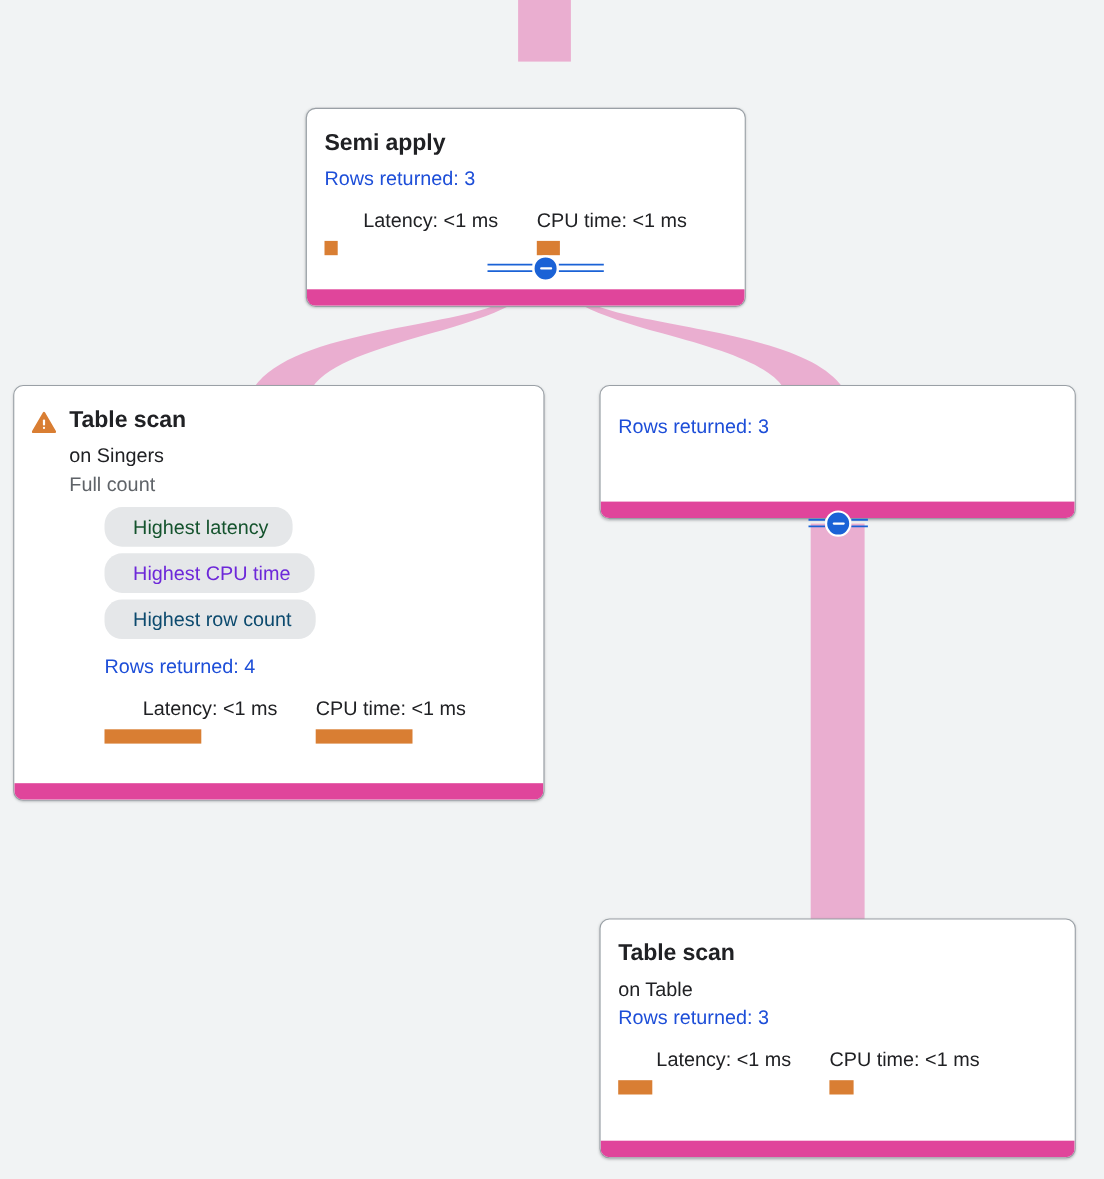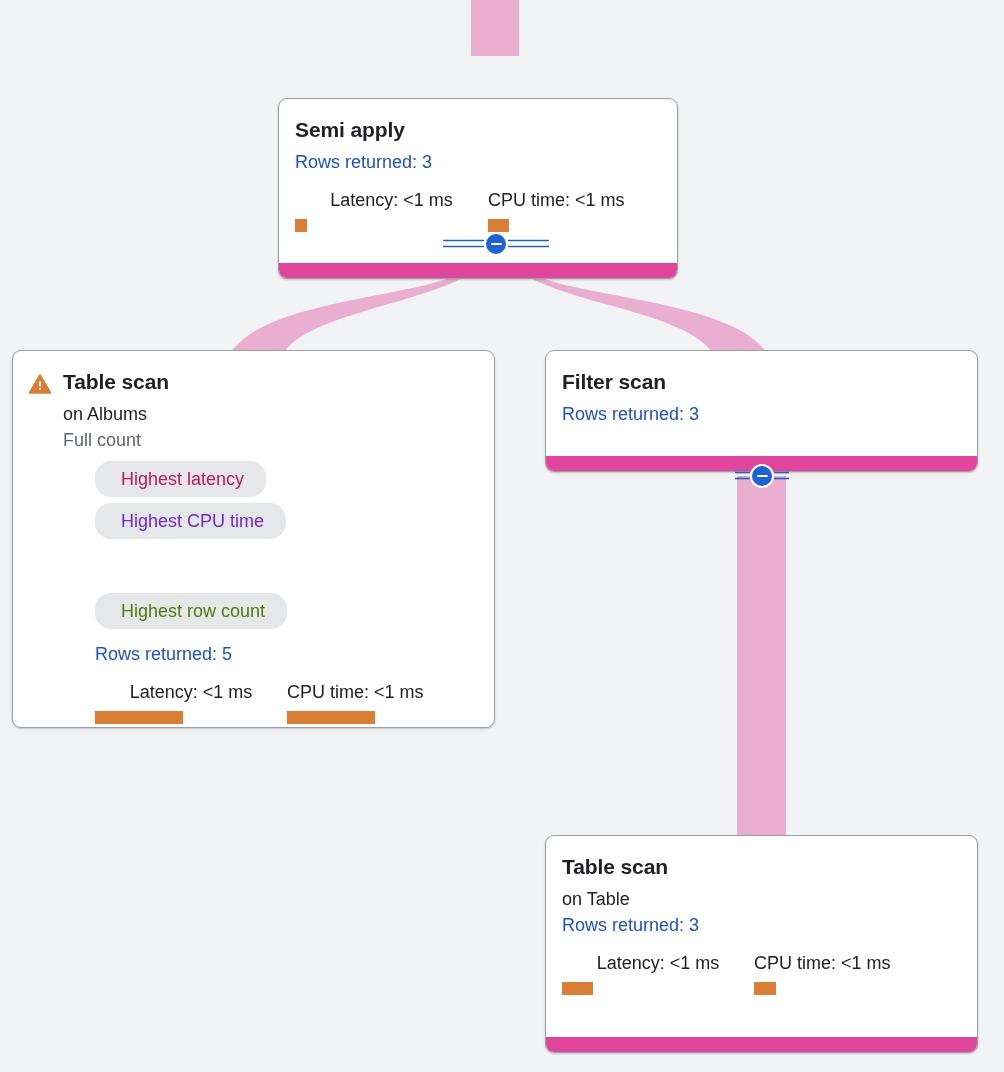--- a/index.html
+++ b/index.html
@@ -223,49 +223,46 @@
   <div class="node" id="n-singers" style="left:12px; top:350px; width:483px; height:378px;">
     <div class="node-body">
       <div class="node-title-row">
         <svg class="warn-icon" viewBox="0 0 24 24">
           <path d="M12 2.6 L23 21.4 H1 Z" fill="#d97e33" stroke="#d97e33" stroke-width="2.2" stroke-linejoin="round"></path>
           <rect x="10.9" y="9" width="2.2" height="6" rx="1" fill="#ffffff"></rect>
           <rect x="10.9" y="16.4" width="2.2" height="2.2" rx="1.1" fill="#ffffff"></rect>
         </svg>
         <div>
           <div class="node-title">Table scan</div>
-          <div class="node-sub">on Albums</div>
+          <div class="node-sub">on Singers</div>
           <div class="node-sub muted">Full count</div>
         </div>
       </div>
       <div class="chips">
-        <span class="chip-wrap"><span class="chip" style="background: rgb(229, 231, 233); color: #be185d;">Highest latency</span></span>
+        <span class="chip-wrap"><span class="chip" style="background: rgb(229, 231, 233); color: #14532d;">Highest latency</span></span>
         <span class="chip-wrap"><span class="chip" style="background: rgb(229, 231, 233); color: #6d28d9;">Highest CPU time</span></span>
-        <span class="chip-wrap"><span class="chip" style="background: rgb(229, 231, 233); color: #4d7c0f; margin-top: 48px;">Highest row count</span></span>
-      </div>
-      <div class="node-rows" style="margin-left:66px;">Rows returned: 5</div>
+        <span class="chip-wrap"><span class="chip" style="background: rgb(229, 231, 233); color: #0c4a6e;">Highest row count</span></span>
+      </div>
+      <div class="node-rows" style="margin-left:66px;">Rows returned: 4</div>
       <div class="metrics" style="margin-left:66px;">
         <div class="metric" style="width:192px;">
           <div class="metric-label">Latency: &lt;1 ms</div>
           <div class="metric-bar" style="width: 88px; background: rgb(217, 126, 51);"></div>
         </div>
         <div class="metric">
           <div class="metric-label">CPU time: &lt;1 ms</div>
           <div class="metric-bar" style="width: 88px; background: rgb(217, 126, 51);"></div>
         </div>
       </div>
     </div>
     <div class="node-accent" style="background: rgb(224, 69, 155);"></div>
   </div>
 
   <div class="node" id="n-filter" style="left:545px; top:350px; width:433px; height:122px;">
     <div class="node-body">
-      <div class="node-title-row">
-        <div class="node-title">Filter scan</div>
-      </div>
       <div class="node-rows">Rows returned: 3</div>
     </div>
     <div class="node-accent" style="background: rgb(224, 69, 155);"></div>
   </div>
 
   <div class="toggle" style="left:709px; top:464px; width:106px;">
     <svg class="rails" viewBox="0 0 106 24">
       <line x1="26" y1="8.5" x2="41" y2="8.5" stroke="#1a62d6" stroke-width="1.6"></line>
       <line x1="26" y1="14.5" x2="41" y2="14.5" stroke="#1a62d6" stroke-width="1.6"></line>
       <line x1="65" y1="8.5" x2="80" y2="8.5" stroke="#1a62d6" stroke-width="1.6"></line>

